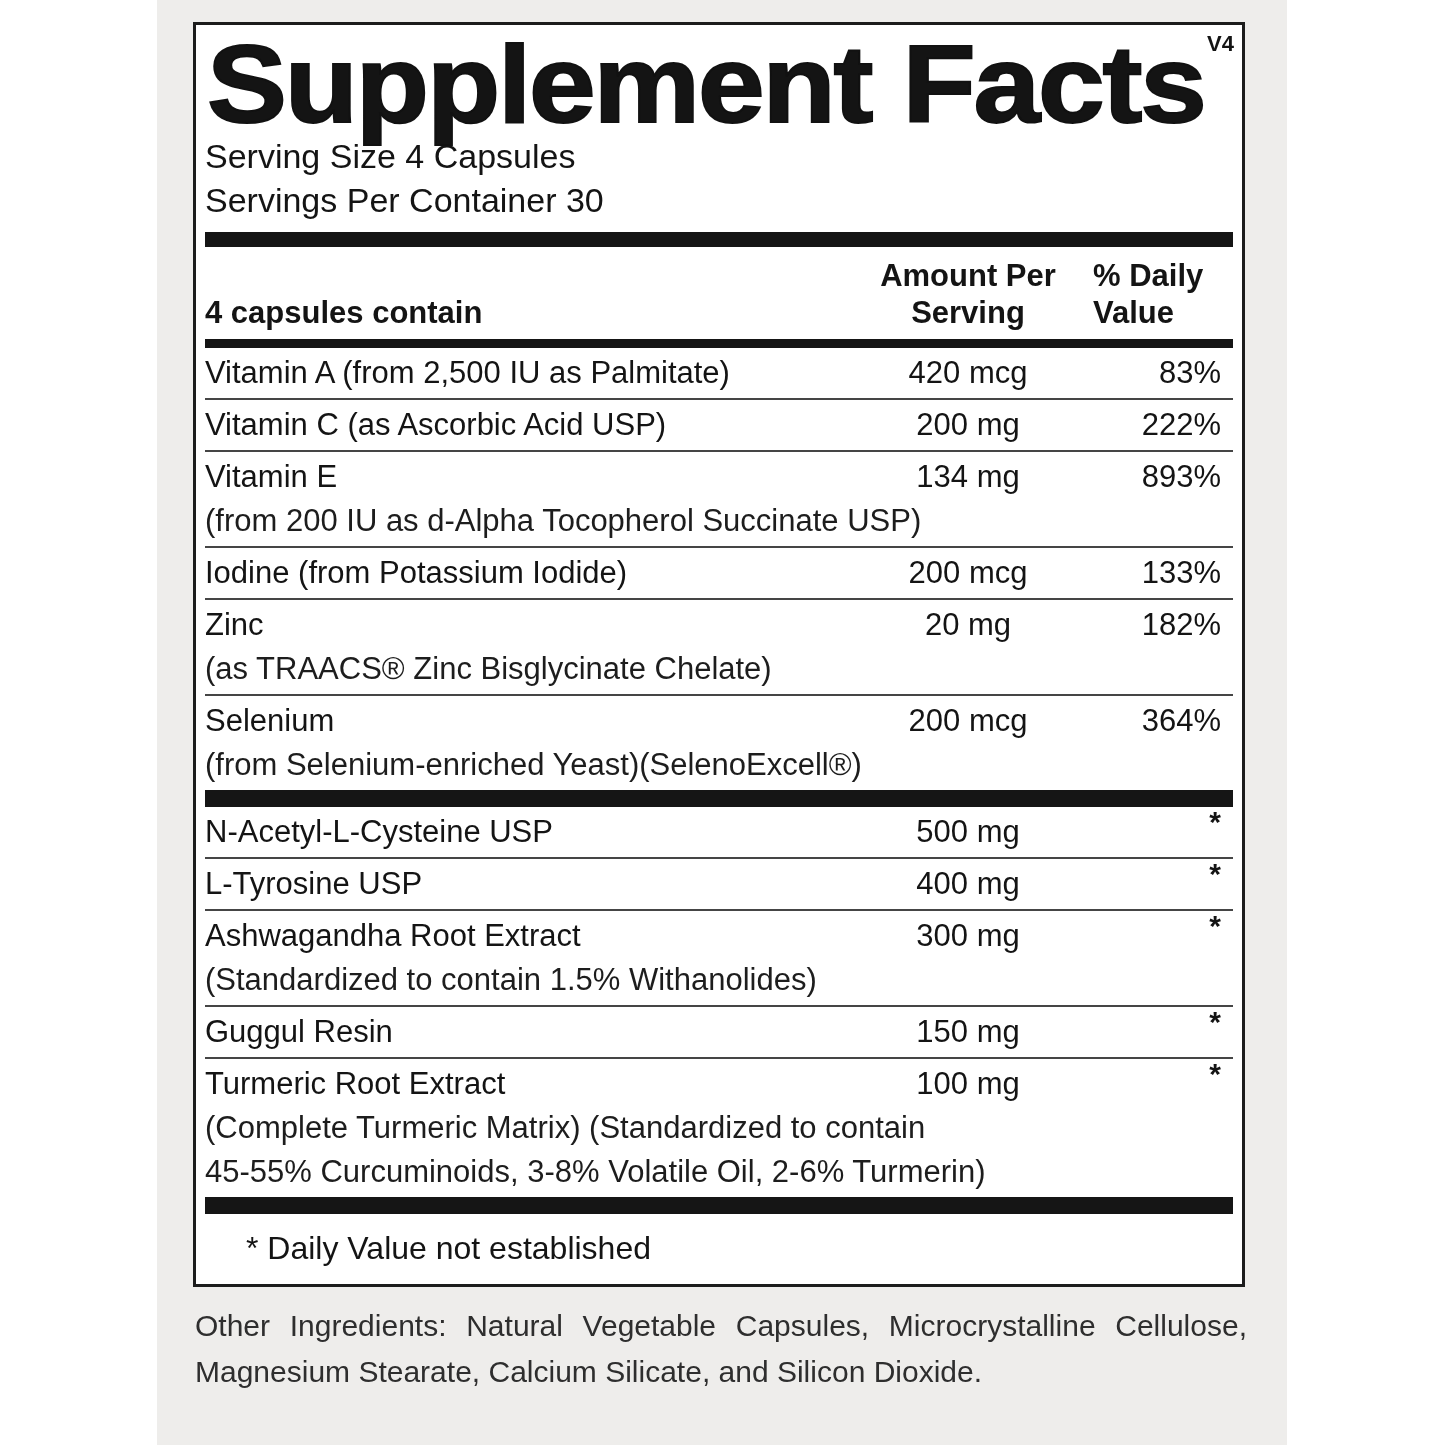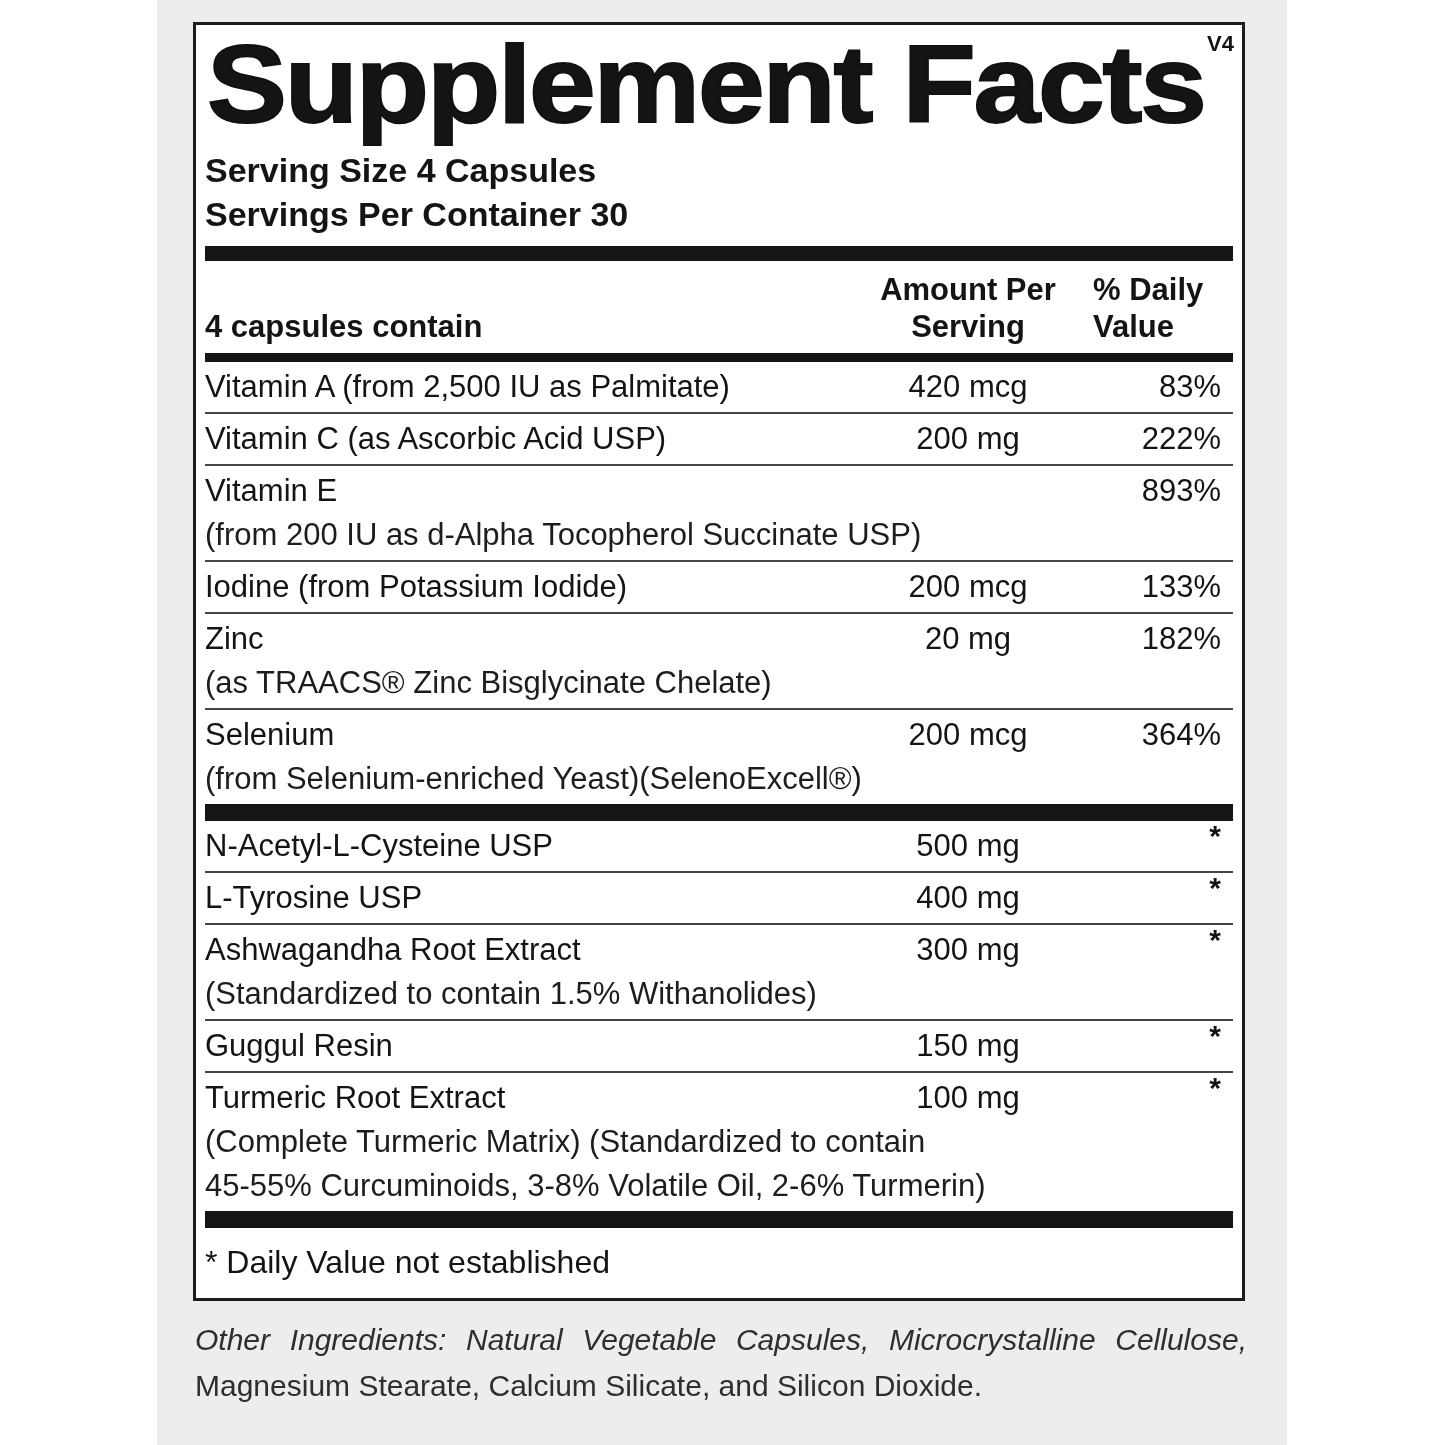--- a/index.html
+++ b/index.html
@@ -29,49 +29,49 @@
     font-size:22px; font-weight:700; letter-spacing:0;
   }
   .title {
     font-size:110px; line-height:0.92; font-weight:700;
     letter-spacing:-2px; -webkit-text-stroke:2px #111;
     margin:8px 0 0 2px;
     transform:scaleX(1.09); transform-origin:left center;
     white-space:nowrap;
   }
   .serve { font-size:34px; line-height:44px; }
-  .serve-block { margin-top:14px;font-weight:bold; }
+  .serve-block { margin-top:0; }
   .bar { background:#151515; }
   .bar-top { height:15px; margin-top:10px; }
   .bar-mid { height:9px; }
   .bar-section { height:17px; }
   .hdr {
     display:flex; align-items:flex-end;
     padding:10px 0 8px;
     font-weight:700; font-size:31px; line-height:37px;
   }
   .hdr-name { flex:1; }
   .hdr-amt { width:250px; text-align:center; }
   .hdr-dv  { width:140px; text-align:left; }
   .row { padding:3px 0; }
   .row + .row { border-top:2px solid #454545; }
   .main { display:flex; align-items:baseline; font-size:31px; line-height:44px; }
   .name { flex:1; }
   .amt { width:250px; text-align:center; }
   .dv  { width:140px; text-align:right; padding-right:12px; box-sizing:border-box; }
   .dv.star { font-weight:700; position:relative; top:-10px; font-size:30px; }
   .sub { font-size:31px; line-height:44px; color:#1d1d1d; }
-  .footnote { font-size:32px; line-height:44px; padding:12px 0 4px; }
+  .footnote { font-size:32px; line-height:44px; padding:12px 0 4px;margin-left:41px; }
   .other {
     margin:16px 0 0 38px;
     width:1052px;
     font-size:30px; line-height:46px;
     color:#2e2e2e;
   }
-  .other .just { text-align:justify; text-align-last:justify;font-style:italic; }
+  .other .just { text-align:justify; text-align-last:justify; }
 </style>
 </head>
 <body>
 
 <div class="card">
 
   <div class="panel">
 
     <div class="version">V4</div>
 
@@ -112,20 +112,21 @@
         <div class="main">
           <span class="name">Vitamin C (as Ascorbic Acid USP)</span>
           <span class="amt">200 mg</span>
           <span class="dv">222%</span>
         </div>
       </div>
 
       <div class="row">
         <div class="main">
           <span class="name">Vitamin E</span>
+          <span class="amt">134 mg</span>
           <span class="dv">893%</span>
         </div>
         <div class="sub">(from 200 IU as d-Alpha Tocopherol Succinate USP)</div>
       </div>
 
       <div class="row">
         <div class="main">
           <span class="name">Iodine (from Potassium Iodide)</span>
           <span class="amt">200 mcg</span>
           <span class="dv">133%</span>

